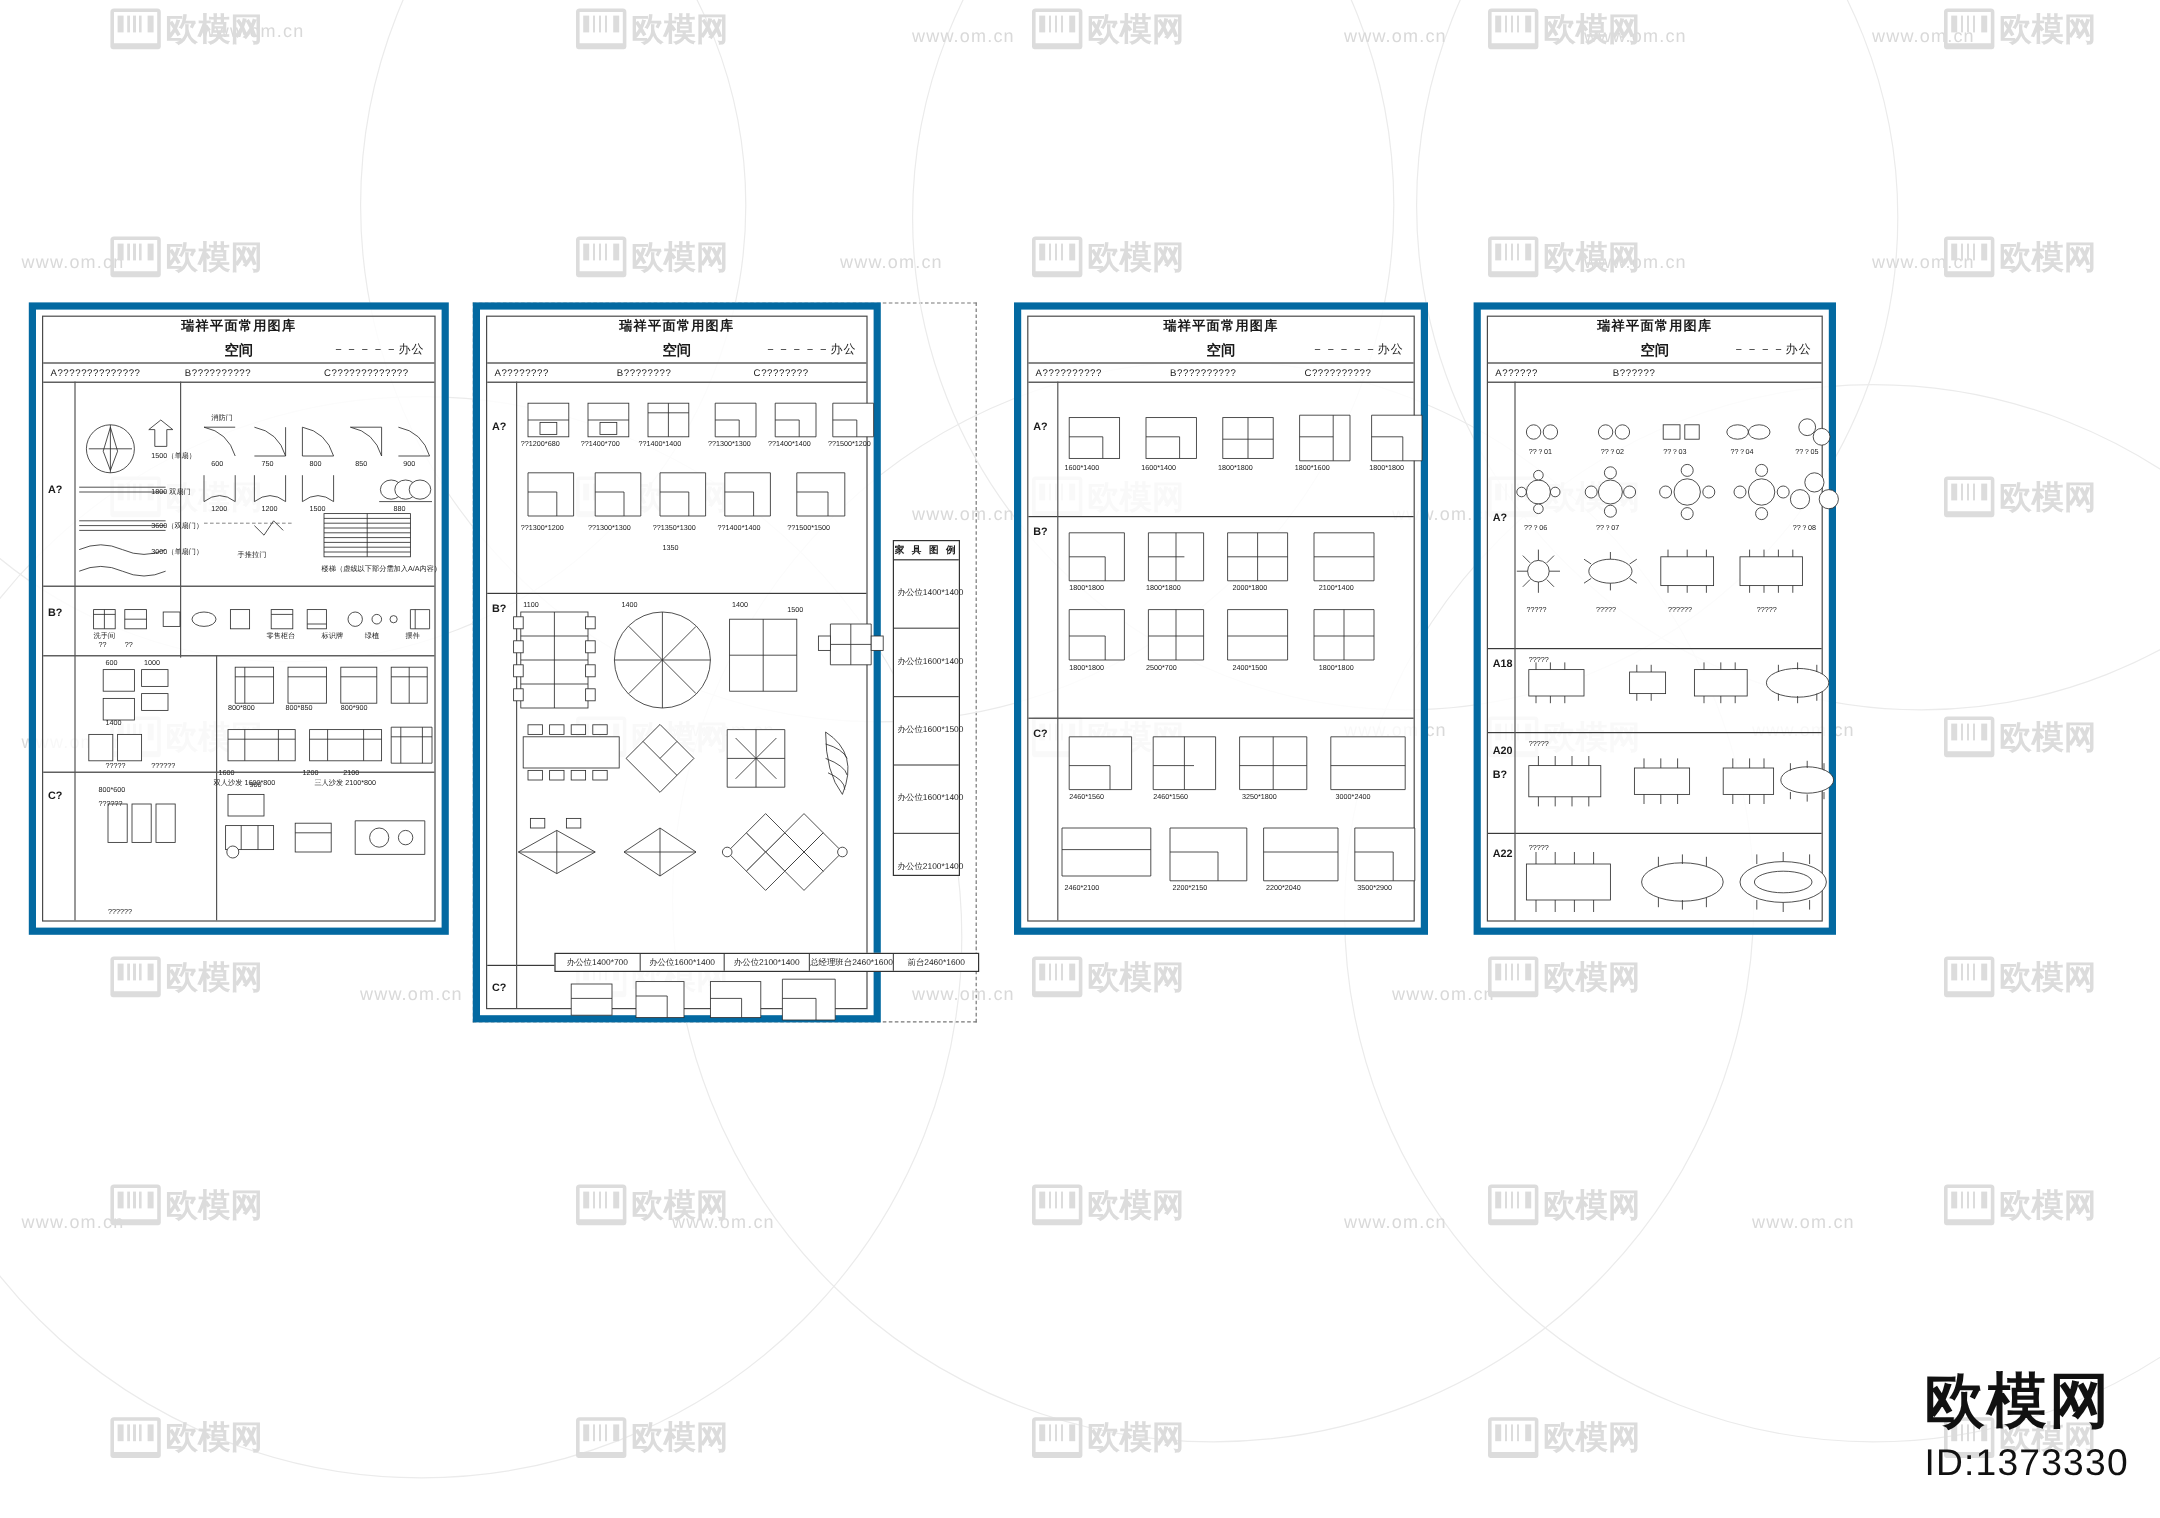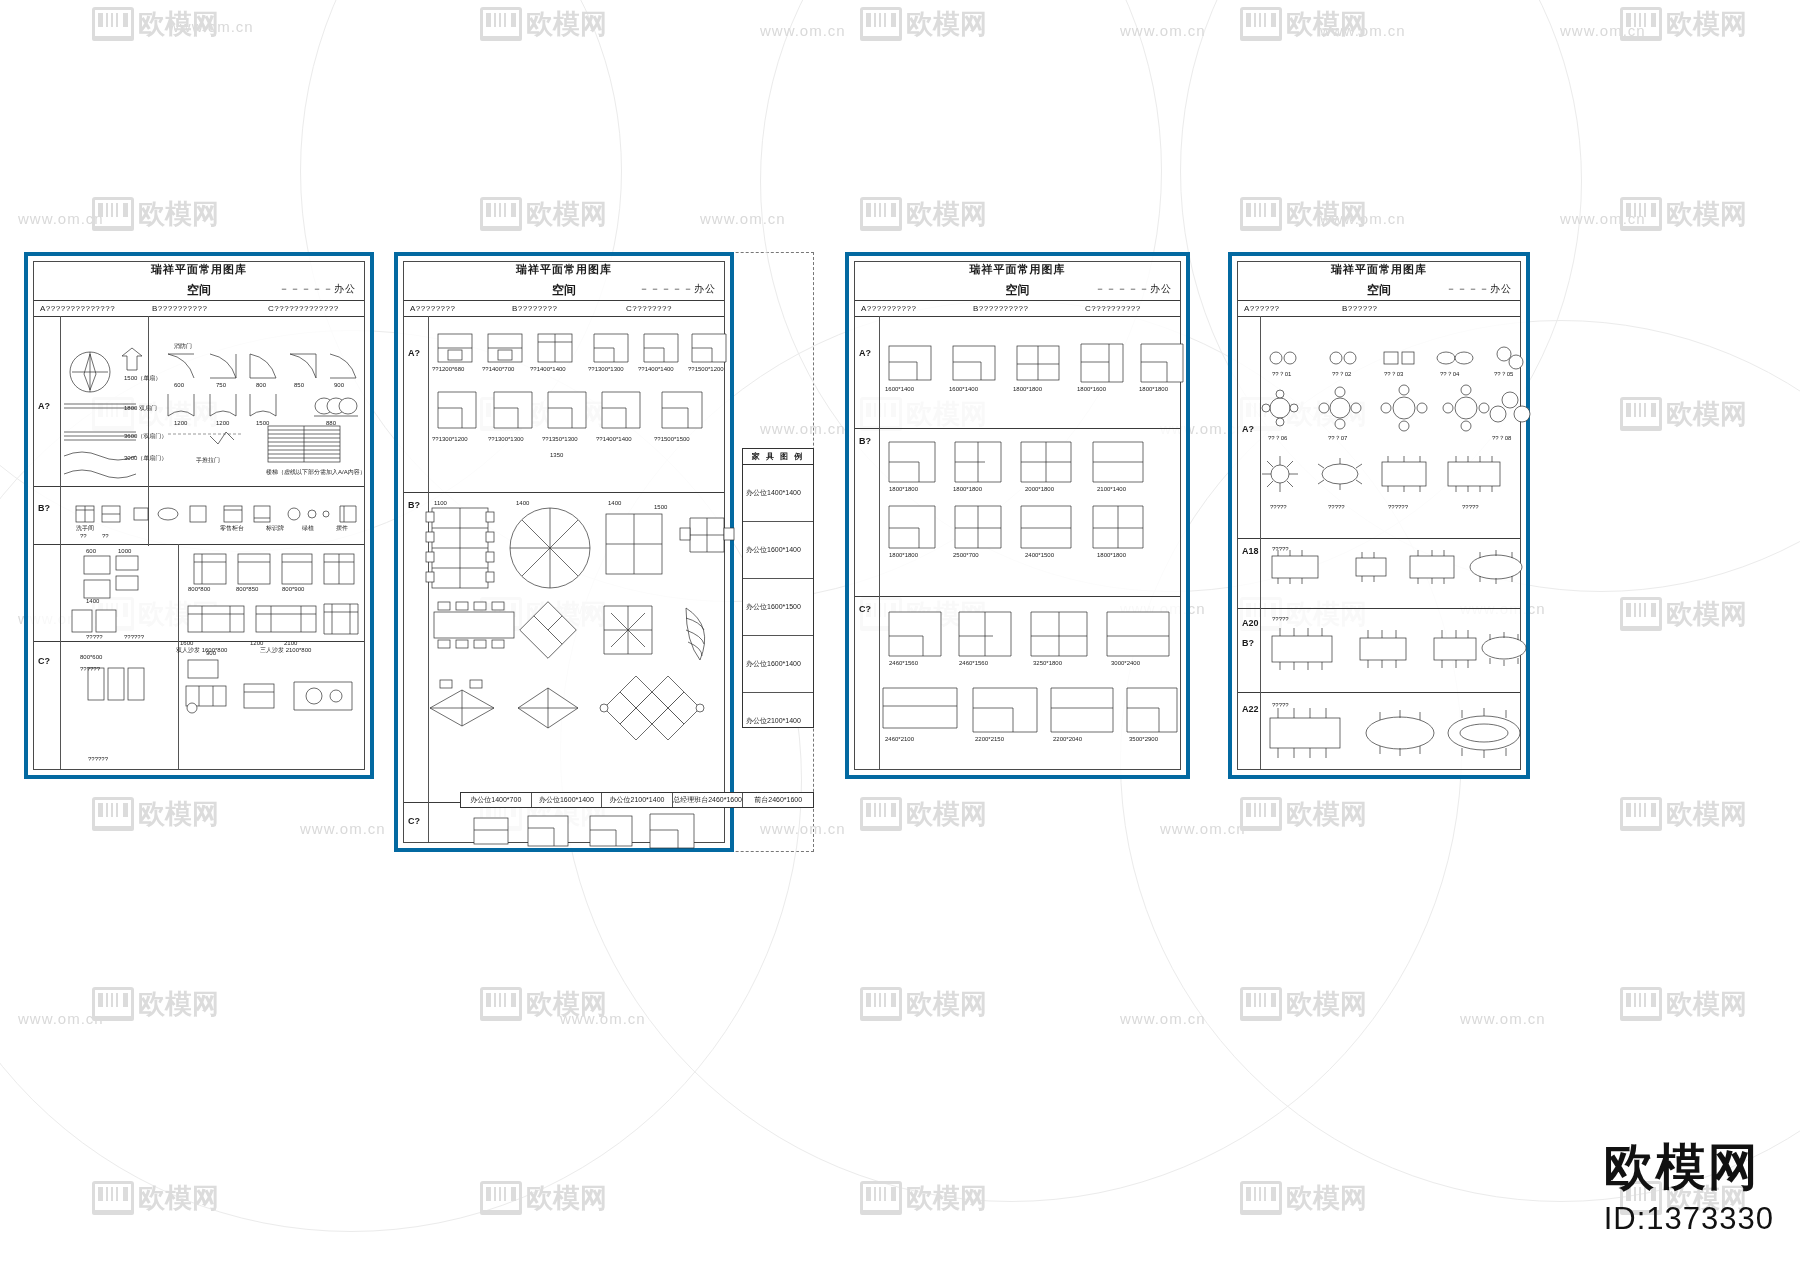--- a/index.html
+++ b/index.html
@@ -42,21 +42,21 @@
   }
   #brand .brand-name{
     font-size:50px;font-weight:bold;color:#111;letter-spacing:2px;line-height:1.05;
   }
   #brand .brand-id{
     font-size:31px;color:#111;letter-spacing:1px;margin-top:8px;
   }
   
   .sheet{
     position:absolute;background:rgba(255,255,255,0.82);
-    border:4px solid #0369a1;z-index:6;
+    border:6px solid #0369a1;z-index:6;
     box-sizing:border-box;
   }
   .sheet-inner{position:absolute;inset:5px;border:1px solid #4a4a4a;box-sizing:border-box;}
   .sheet .title{
     position:absolute;left:0;right:0;top:6px;text-align:center;
     font-size:11px;font-weight:bold;letter-spacing:1px;
   }
   .sheet .subtitle{
     position:absolute;right:14px;top:26px;font-size:10px;letter-spacing:1px;
   }
@@ -653,21 +653,21 @@
   <div class="cap" style="left:90px;top:180px;">??1300*1300</div>
   <div class="cap" style="left:144px;top:180px;">??1350*1300</div>
   <div class="cap" style="left:198px;top:180px;">??1400*1400</div>
   <div class="cap" style="left:256px;top:180px;">??1500*1500</div>
   <div class="cap" style="left:36px;top:244px;">1100</div>
   <div class="cap" style="left:118px;top:244px;">1400</div>
   <div class="cap" style="left:152px;top:196px;">1350</div>
   <div class="cap" style="left:210px;top:244px;">1400</div>
   <div class="cap" style="left:256px;top:248px;">1500</div>
 
-  <div class="legend" style="left:344px;top:192px;width:72px;height:280px;">
+  <div class="legend" style="left:344px;top:192px;width:56px;height:280px;">
     <div class="lg-title">家 具 图 例</div>
     <div class="lg-row" style="height:52px;line-height:52px;">办公位1400*1400</div>
     <div class="lg-row" style="height:52px;line-height:52px;">办公位1600*1400</div>
     <div class="lg-row" style="height:52px;line-height:52px;">办公位1600*1500</div>
     <div class="lg-row" style="height:52px;line-height:52px;">办公位1600*1400</div>
     <div class="lg-row" style="height:52px;line-height:52px;border-bottom:none;">办公位2100*1400</div>
   </div>
 
   <div class="botbar" style="left:62px;top:536px;width:354px;height:16px;">
     <div>办公位1400*700</div>

